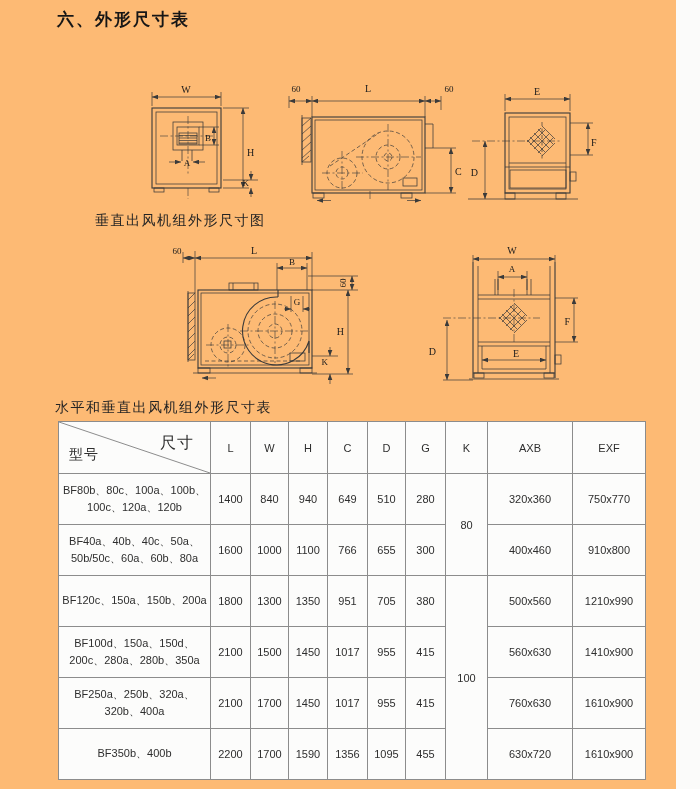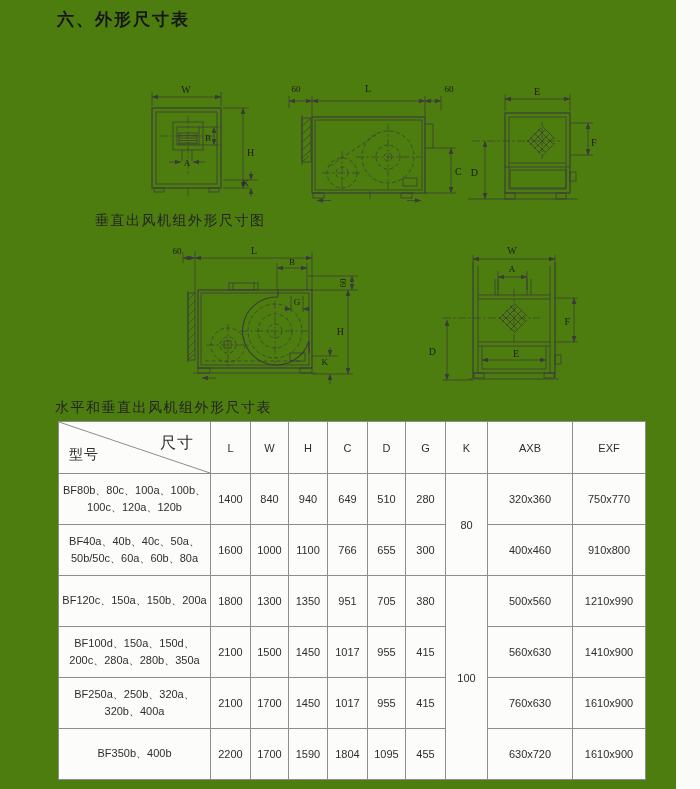--- a/index.html
+++ b/index.html
@@ -1,17 +1,17 @@
 <!DOCTYPE html>
 <html><head>
 <meta charset="utf-8">
 <style>
   html,body{margin:0;padding:0;}
   body{width:700px;height:789px;background:#fbfbfa;font-family:"Liberation Sans",sans-serif;}
-  .page{position:relative;width:676px;height:789px;overflow:hidden;background:#4d7c0f;}
+  .page{position:relative;width:676px;height:789px;overflow:hidden;background:#fdba74;}
   .main-title{position:absolute;left:57px;top:8px;font-size:17px;font-weight:bold;color:#161616;letter-spacing:2px;}
   .sub-title{position:absolute;font-size:14px;color:#242424;letter-spacing:1.5px;}
   .sub1{left:107px;top:49px;}
   .sub2{left:95px;top:212px;}
   .tbl-title{left:55px;top:399px;}
   svg.drawings{position:absolute;left:0;top:0;}
   .ol{fill:none;stroke:#3a3a3a;stroke-width:1.1;}
   .ol2{fill:none;stroke:#3a3a3a;stroke-width:.75;}
   .dim{fill:none;stroke:#3a3a3a;stroke-width:.7;}
   .dsh{fill:none;stroke:#3a3a3a;stroke-width:.7;stroke-dasharray:4 2.5;}
@@ -296,21 +296,21 @@
         <td>955</td>
         <td>415</td>
         <td>760x630</td>
         <td>1610x900</td>
       </tr>
       <tr class="r">
         <td class="model">BF350b、400b</td>
         <td>2200</td>
         <td>1700</td>
         <td>1590</td>
-        <td>1804</td>
+        <td>1356</td>
         <td>1095</td>
         <td>455</td>
         <td>630x720</td>
         <td>1610x900</td>
       </tr>
     </tbody>
   </table>
 </div>
 
 </body></html>

